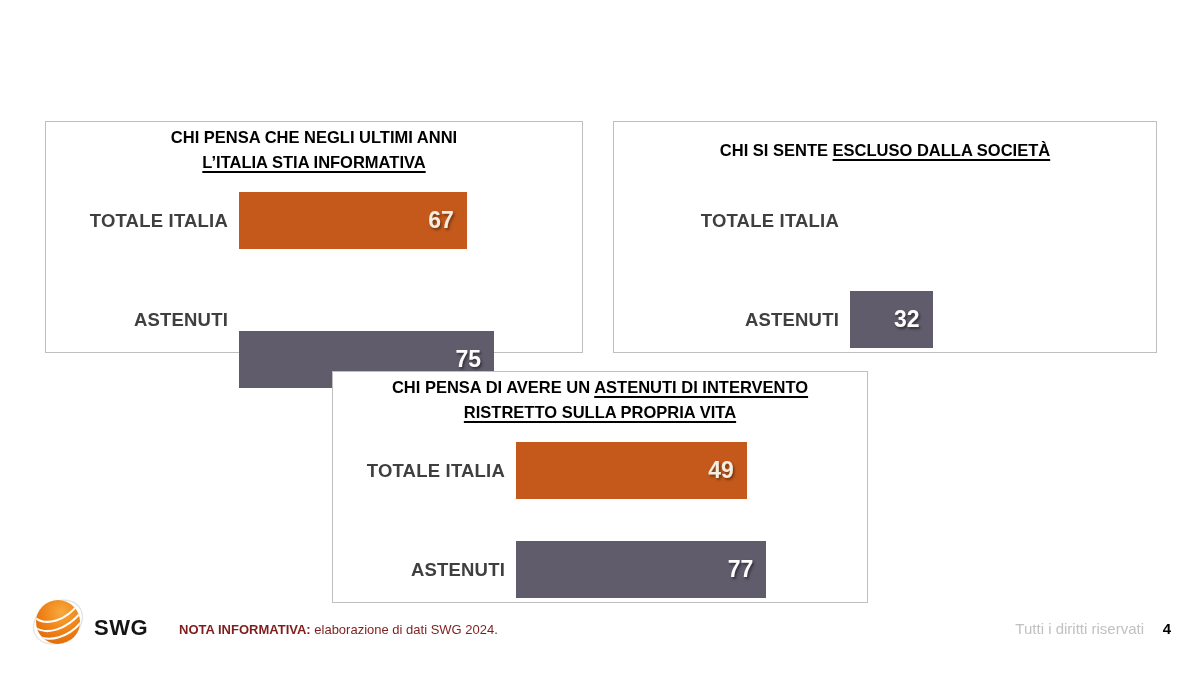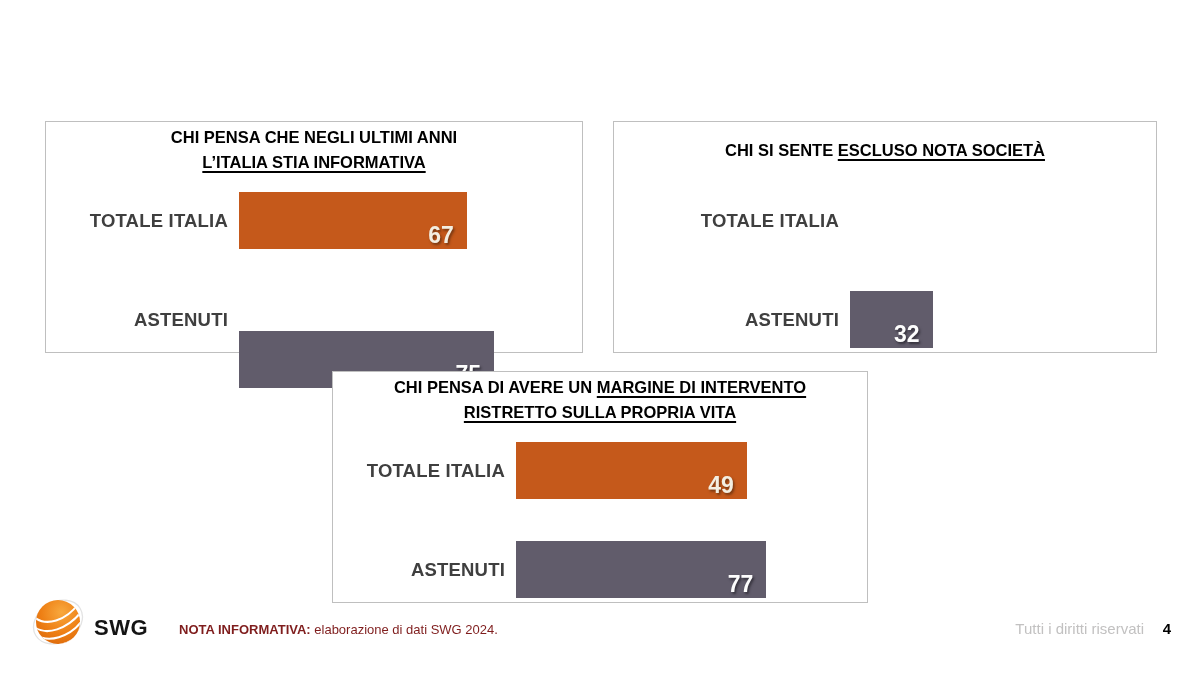--- a/index.html
+++ b/index.html
@@ -45,21 +45,21 @@
   .panel-b .row-label { width:225px; }
   .panel-c .row-label { width:172px; }
 
   .track { position:relative; height:57px; flex:0 0 auto; }
   .panel-a .track { width:340px; }
   .panel-b .track { width:258px; }
   .panel-c .track { width:325px; }
 
   .bar {
     height:100%; box-sizing:border-box;
-    display:flex; align-items:flex-end; justify-content:flex-end;
+    display:flex; align-items:center; justify-content:flex-end;
     padding-right:13px;
   }
   .bar-value {
     font-weight:bold; font-size:23px; color:#F3EEE1;
     text-shadow:1.5px 2px 2.5px rgba(50,25,10,0.55);
   }
   .bar.gray .bar-value { color:#FDFDFD; text-shadow:1.5px 2px 2.5px rgba(20,18,25,0.6); }
 
   
   .footer { position:absolute; left:0; right:0; bottom:15px; height:70px; }
@@ -101,42 +101,42 @@
             <span class="bar-value">75</span>
           </div>
         </div>
       </div>
     </div>
   </div>
 
   <div class="panel panel-b">
     <div class="panel-header">
       <div class="hl">
-        <span class="seg">CHI SI SENTE </span><span class="seg u">ESCLUSO NOTA SOCIETÀ</span>
+        <span class="seg">CHI SI SENTE </span><span class="seg u">ESCLUSO DALLA SOCIETÀ</span>
       </div>
     </div>
     <div class="rows">
       <div class="row">
         <div class="row-label">TOTALE ITALIA</div>
       </div>
       <div class="row">
         <div class="row-label">ASTENUTI</div>
         <div class="track">
           <div class="bar gray" style="width: 32%; background: rgb(97, 92, 107);">
             <span class="bar-value">32</span>
           </div>
         </div>
       </div>
     </div>
   </div>
 
   <div class="panel panel-c">
     <div class="panel-header">
       <div class="hl">
-        <span class="seg">CHI PENSA DI AVERE UN </span><span class="seg u">MARGINE DI INTERVENTO</span>
+        <span class="seg">CHI PENSA DI AVERE UN </span><span class="seg u">ASTENUTI DI INTERVENTO</span>
       </div>
       <div class="hl">
         <span class="seg u">RISTRETTO SULLA PROPRIA VITA</span>
       </div>
     </div>
     <div class="rows">
       <div class="row">
         <div class="row-label">TOTALE ITALIA</div>
         <div class="track">
           <div class="bar" style="width: 71%; background: rgb(197, 89, 27);">

